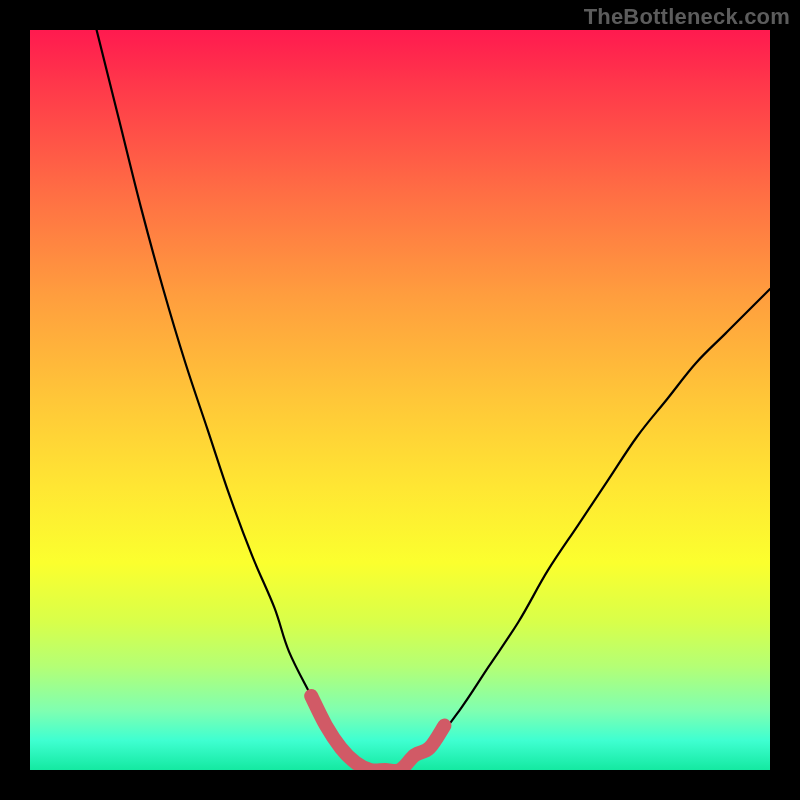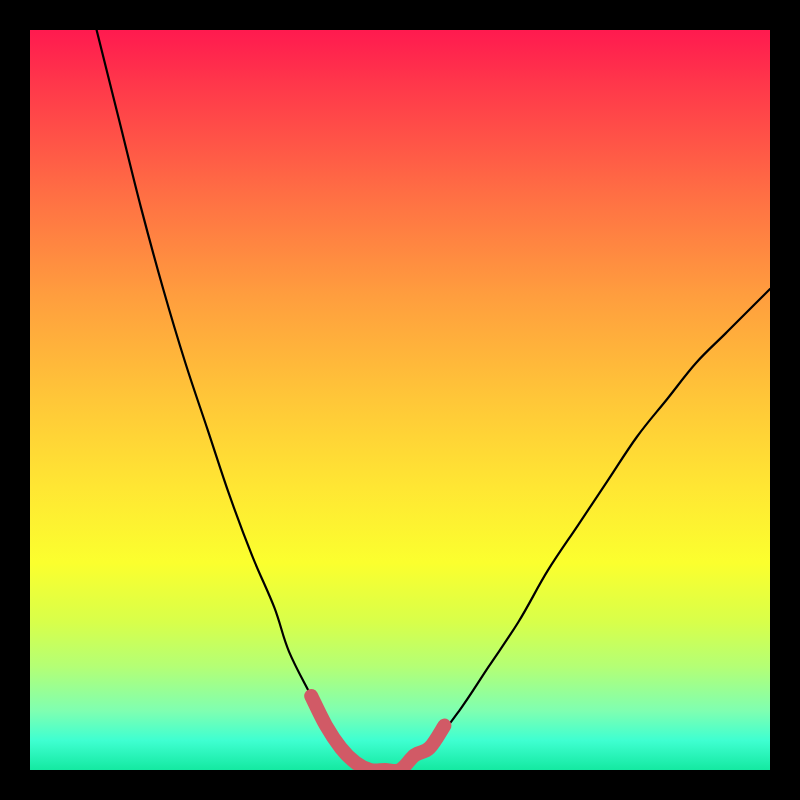--- a/index.html
+++ b/index.html
@@ -76,20 +76,21 @@
     stroke-width: 14;
     stroke-linecap: round;
     stroke-linejoin: round;
   }
 </style>
 </head>
 <body>
 
 <div class="frame">
 
+  <div class="watermark">TheBottleneck.com</div>
 
   <div class="plot-area">
     <div class="gradient-bg"></div>
 
     <svg class="curves" viewBox="0 0 740 740" preserveAspectRatio="none">
       <path id="black-path" class="black-curve" d="M 66.6 0.0 C 70.6 16.0, 80.8 56.8, 88.8 88.8 C 96.8 120.8, 103.0 147.0, 111.0 177.6 C 119.0 208.2, 125.2 231.0, 133.2 259.0 C 141.2 287.0, 147.4 307.7, 155.4 333.0 C 163.4 358.3, 169.6 375.6, 177.6 399.6 C 185.6 423.6, 191.8 443.6, 199.8 466.2 C 207.8 488.8, 214.0 505.4, 222.0 525.4 C 230.0 545.4, 237.5 559.9, 244.2 577.2 C 250.9 594.5, 252.3 605.6, 259.0 621.6 C 265.7 637.6, 274.5 652.7, 281.2 666.0 C 287.9 679.3, 290.7 686.3, 296.0 695.6 C 301.3 704.9, 305.5 711.1, 310.8 717.8 C 316.1 724.5, 320.3 728.6, 325.6 732.6 C 330.9 736.6, 332.4 738.7, 340.4 740.0 C 348.4 741.3, 359.3 744.0, 370.0 740.0 C 380.7 736.0, 388.9 728.5, 399.6 717.8 C 410.3 707.1, 418.5 695.5, 429.2 680.8 C 439.9 666.1, 448.1 652.4, 458.8 636.4 C 469.5 620.4, 477.7 609.3, 488.4 592.0 C 499.1 574.7, 507.3 557.5, 518.0 540.2 C 528.7 522.9, 536.9 511.8, 547.6 495.8 C 558.3 479.8, 566.5 467.4, 577.2 451.4 C 587.9 435.4, 596.1 421.7, 606.8 407.0 C 617.5 392.3, 625.7 383.3, 636.4 370.0 C 647.1 356.7, 655.3 345.0, 666.0 333.0 C 676.7 321.0, 684.9 314.1, 695.6 303.4 C 706.3 292.7, 717.2 281.8, 725.2 273.8 C 733.2 265.8, 737.3 261.7, 740.0 259.0"></path>
       <path id="pink-path" class="pink-valley" d="M 281.2 666.0 C 283.9 671.3, 290.7 686.3, 296.0 695.6 C 301.3 704.9, 305.5 711.1, 310.8 717.8 C 316.1 724.5, 320.3 728.6, 325.6 732.6 C 330.9 736.6, 335.1 738.7, 340.4 740.0 C 345.7 741.3, 349.9 740.0, 355.2 740.0 C 360.5 740.0, 364.7 742.7, 370.0 740.0 C 375.3 737.3, 379.5 729.2, 384.8 725.2 C 390.1 721.2, 394.3 723.1, 399.6 717.8 C 404.9 712.5, 411.7 699.6, 414.4 695.6" stroke="#d15a66"></path>
     </svg>
   </div>
 

